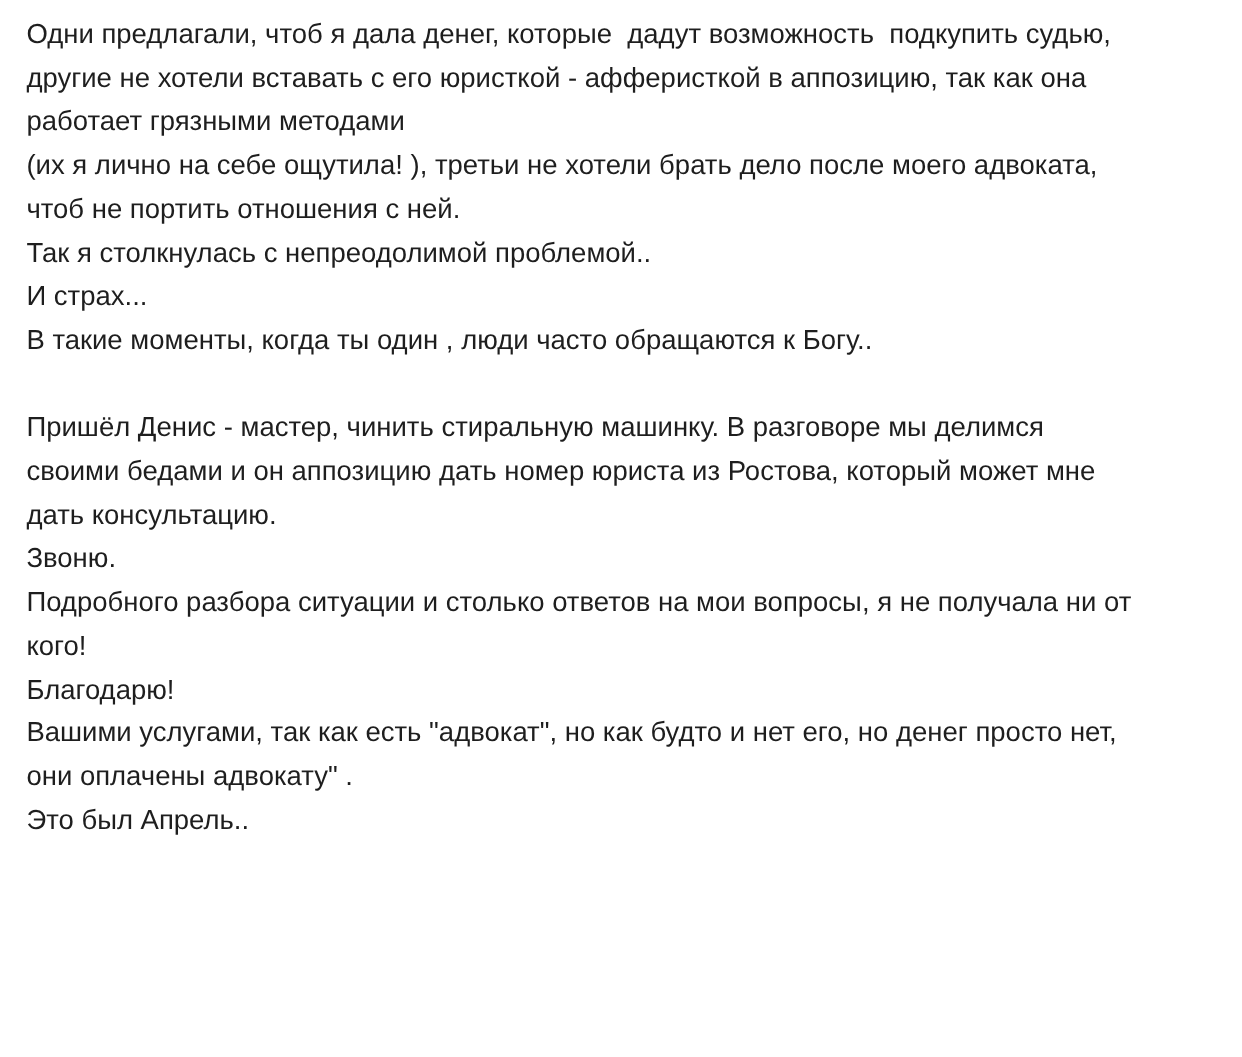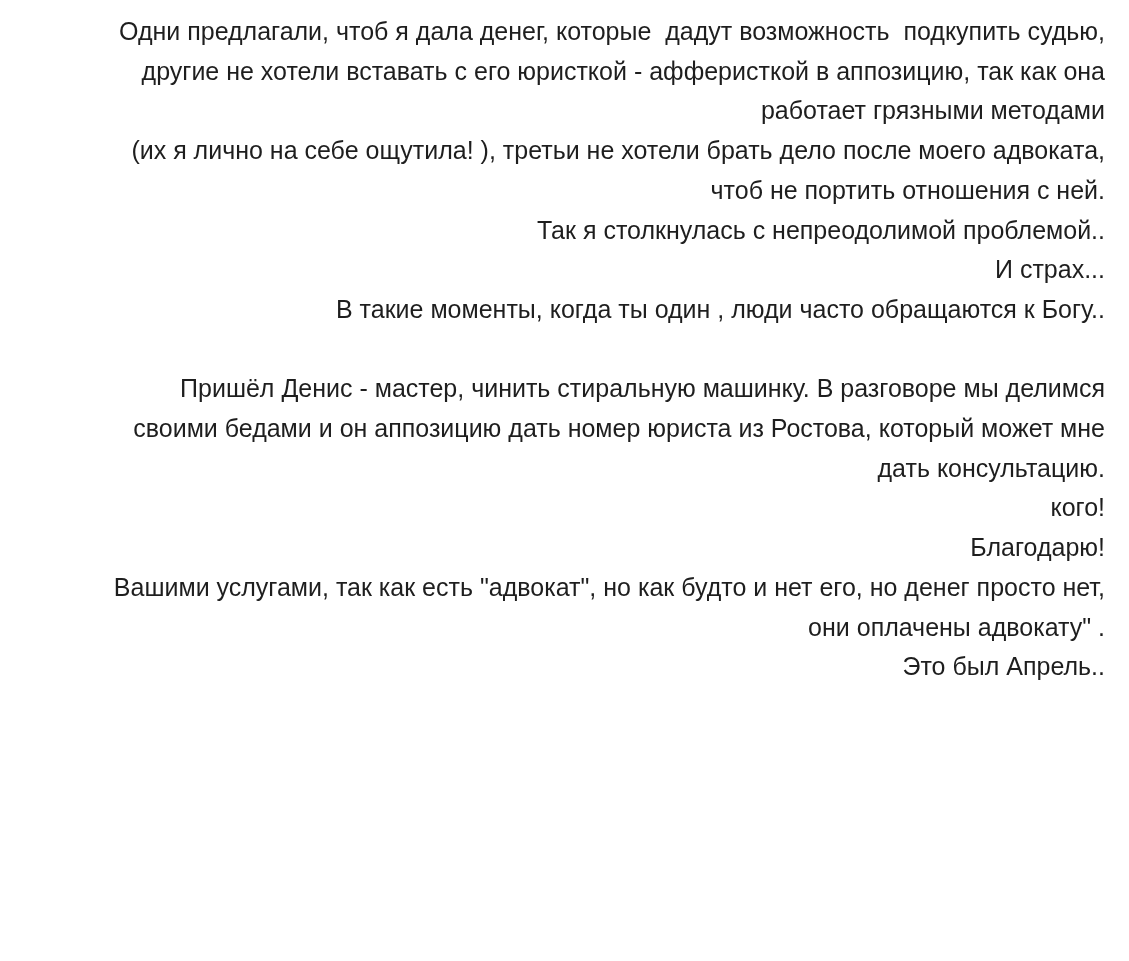--- a/index.html
+++ b/index.html
@@ -12,21 +12,20 @@
     width: 1129px;
     height: 961px;
     overflow: hidden;
     background: #ffffff;
     padding: 12px 24px 0 24px;
     font-family: "Liberation Sans", sans-serif;
     font-size: 25px;
     line-height: 39.7px;
     font-weight: 400;
     color: #1e1e1e;
-    text-align: right;
   }
   .line {
     white-space: pre-wrap;
     min-height: 39.7px;
   }
   .emoji {
     display: inline-block;
     margin-left: 2px;
   }
   .emoji svg {
@@ -43,19 +42,21 @@
       <div class="line">работает грязными методами</div>
       <div class="line">(их я лично на себе ощутила! ), третьи не хотели брать дело после моего адвоката,</div>
       <div class="line">чтоб не портить отношения с ней.</div>
       <div class="line">Так я столкнулась с непреодолимой проблемой..</div>
       <div class="line">И страх...</div>
       <div class="line">В такие моменты, когда ты один , люди часто обращаются к Богу..</div>
       <div class="line"></div>
       <div class="line">Пришёл Денис - мастер, чинить стиральную машинку. В разговоре мы делимся</div>
       <div class="line">своими бедами и он аппозицию дать номер юриста из Ростова, который может мне</div>
       <div class="line">дать консультацию.</div>
+      <div class="line">Звоню.</div>
+      <div class="line">Подробного разбора ситуации и столько ответов на мои вопросы, я не получала ни от</div>
       <div class="line">кого!</div>
       <div class="line">Благодарю!</div>
       <div class="line">Вашими услугами, так как есть "адвокат", но как будто и нет его, но денег просто нет,</div>
       <div class="line">они оплачены адвокату" .</div>
       <div class="line">Это был Апрель..</div>
     </div>
 </div>
 
 </body></html>

